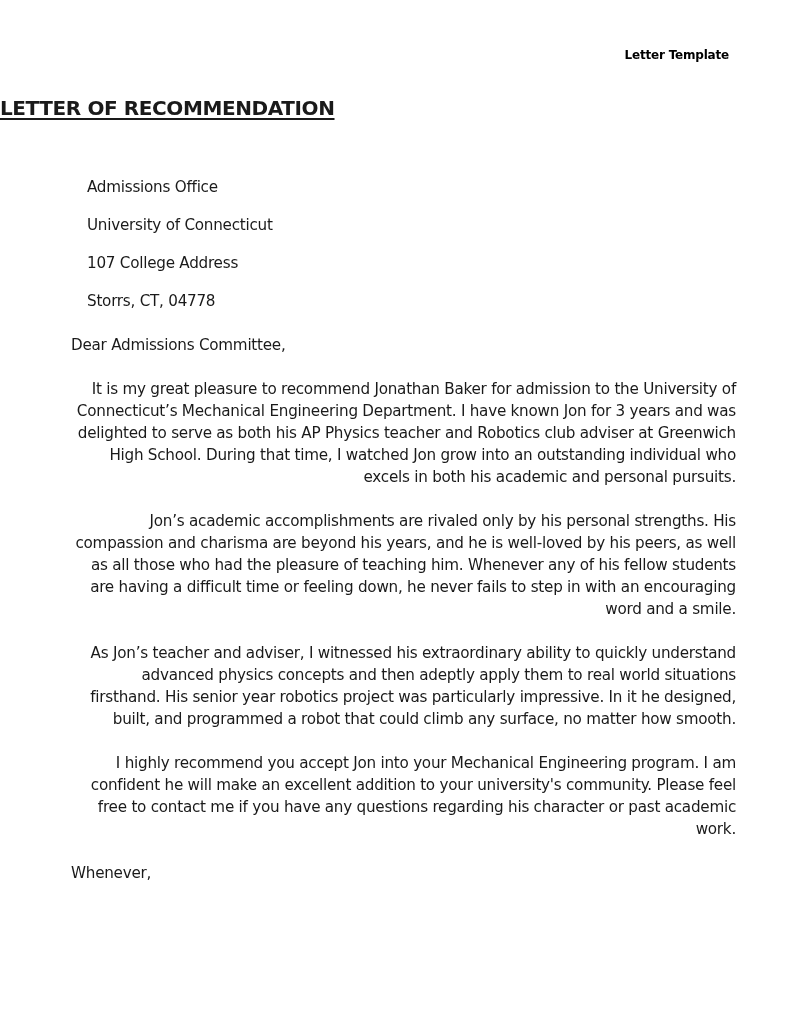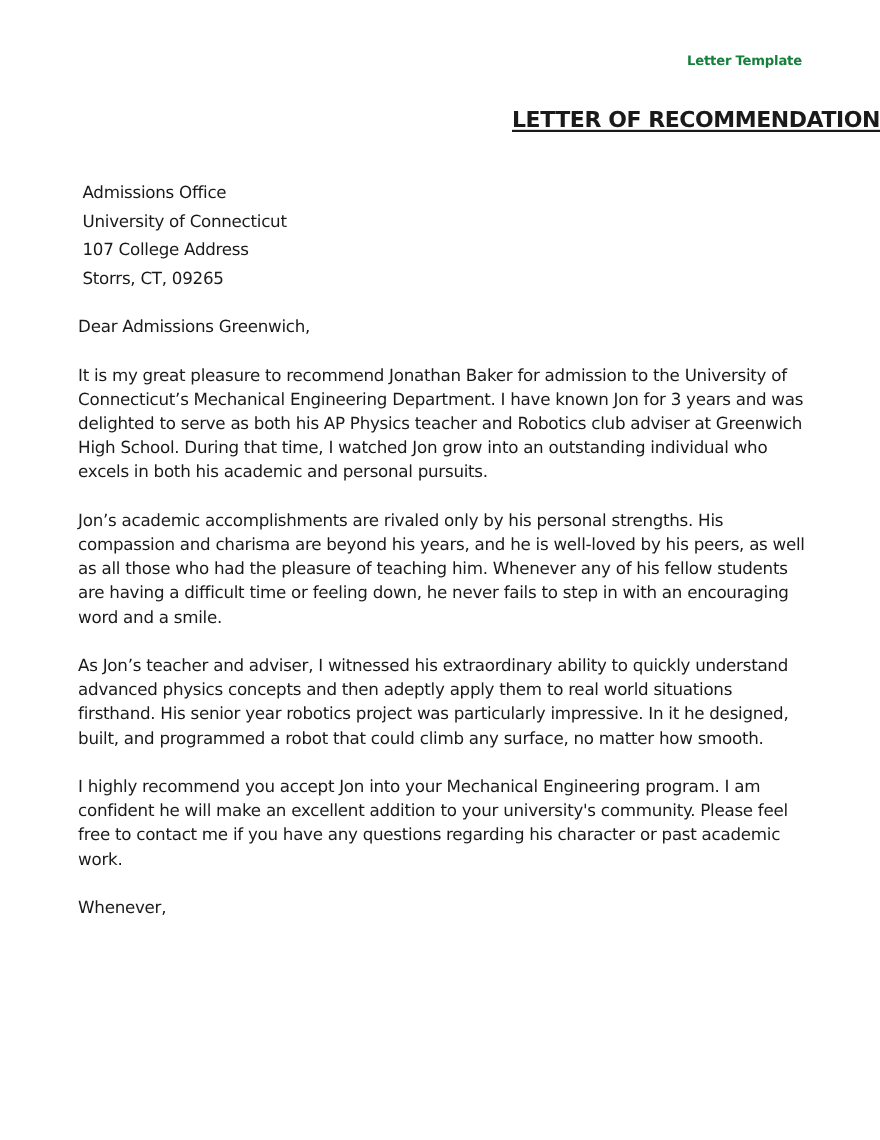--- a/index.html
+++ b/index.html
@@ -21,29 +21,29 @@
       top: 0;
       width: 800px;
       height: 1036px;
     }
     .header-label {
       position: absolute;
       top: 48px;
       right: 71px;
       font-size: 12px;
       font-weight: bold;
-      color: #15803d;
+      color: #000000;
       letter-spacing: -0.2px;
     }
     .title {
       position: absolute;
       top: 96px;
       left: 0;
       width: 800px;
-      text-align: right;
+      text-align: left;
       font-size: 20px;
       font-weight: bold;
       letter-spacing: -0.4px;
     }
     .title span {
       text-decoration: underline;
       text-underline-offset: 3px;
       text-decoration-thickness: 2px;
     }
     .body-text {
@@ -53,30 +53,31 @@
       width: 665px;
       font-size: 15.2px;
       line-height: 22px;
       letter-spacing: -0.25px;
     }
     .date {
       font-weight: bold;
       margin: 0 0 22px 0;
     }
     .address-line {
-      margin: 4px;
+      margin: 16px;
     }
     .address {
       margin: 0 0 22px 0;
     }
     .salutation {
       margin: 0 0 22px 0;
     }
     .para {
       margin: 0 0 22px 0;
+      text-align: right;
     }
     .closing {
       margin: 0 0 22px 0;
     }
     .signature {
       margin: 0;
     }
   </style>
 </head>
 <body>
@@ -87,24 +88,24 @@
   <div class="title">
     <span>LETTER OF RECOMMENDATION</span>
   </div>
 
   <div class="body-text">
 
     <div class="address">
       <p class="address-line">Admissions Office</p>
       <p class="address-line">University of Connecticut</p>
       <p class="address-line">107 College Address</p>
-      <p class="address-line">Storrs, CT, 09265</p>
+      <p class="address-line">Storrs, CT, 04778</p>
     </div>
 
-    <p class="salutation">Dear Admissions Greenwich,</p>
+    <p class="salutation">Dear Admissions Committee,</p>
 
     <p class="para">It is my great pleasure to recommend Jonathan Baker for admission to the University of Connecticut’s Mechanical Engineering Department. I have known Jon for 3 years and was delighted to serve as both his AP Physics teacher and Robotics club adviser at Greenwich High School. During that time, I watched Jon grow into an outstanding individual who excels in both his academic and personal pursuits.</p>
     <p class="para">Jon’s academic accomplishments are rivaled only by his personal strengths. His compassion and charisma are beyond his years, and he is well-loved by his peers, as well as all those who had the pleasure of teaching him. Whenever any of his fellow students are having a difficult time or feeling down, he never fails to step in with an encouraging word and a smile.</p>
     <p class="para">As Jon’s teacher and adviser, I witnessed his extraordinary ability to quickly understand advanced physics concepts and then adeptly apply them to real world situations firsthand. His senior year robotics project was particularly impressive. In it he designed, built, and programmed a robot that could climb any surface, no matter how smooth.</p>
     <p class="para">I highly recommend you accept Jon into your Mechanical Engineering program. I am confident he will make an excellent addition to your university's community. Please feel free to contact me if you have any questions regarding his character or past academic work.</p>
 
     <p class="closing">Whenever,</p>
   </div>
 </div>
 

